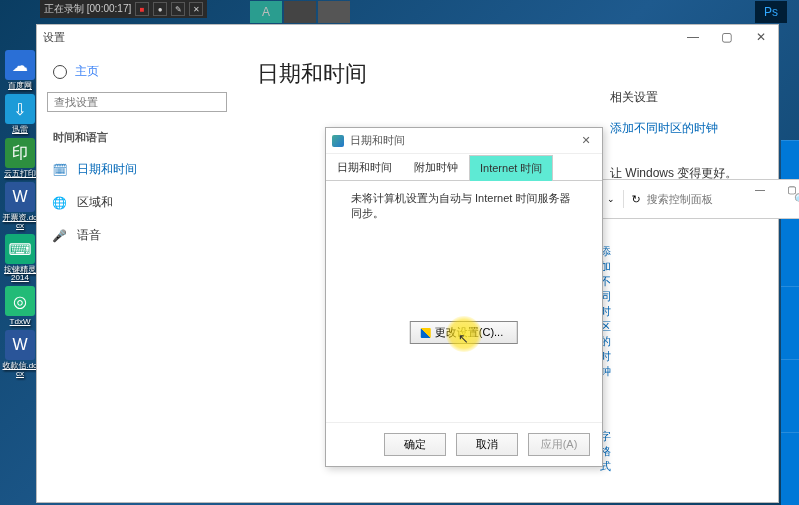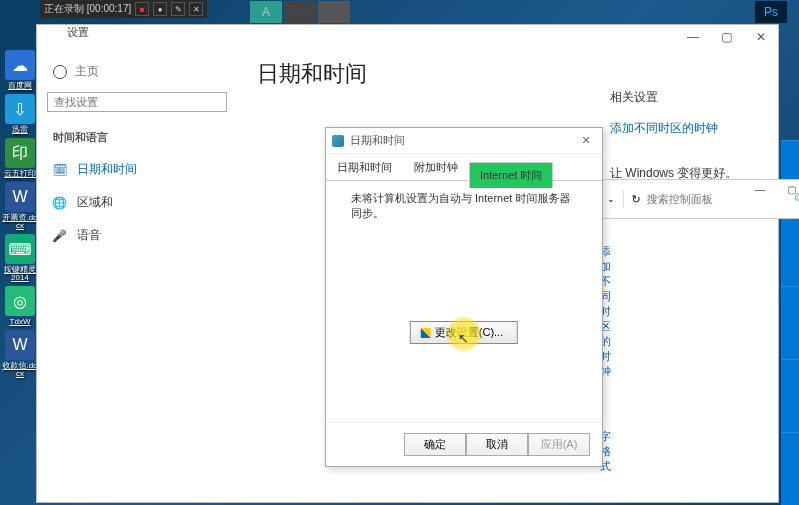--- a/index.html
+++ b/index.html
@@ -19,27 +19,27 @@
 
 .taskicons { position: absolute; top: 0; left: 0; right: 0; height: 24px; display: flex; align-items: center; gap: 2px; padding-left: 250px; }
 .taskicons .ti { width: 32px; height: 22px; background: #333; display:flex;align-items:center;justify-content:center;font-size:12px;color:#bbb; }
 
 
 .winedge { position: absolute; right: 0; top: 140px; bottom: 0; width: 18px; background: #0078d7; display: flex; flex-direction: column; }
 .winedge div { flex: 1; border-top: 1px solid rgba(255,255,255,0.15); }
 
 
 .settings { position: absolute; left: 36px; top: 24px; right: 20px; bottom: 2px; background: #fff; border: 1px solid #bbb; display: flex; flex-direction: column; }
-.settings-titlebar { height: 24px; display: flex; align-items: flex-start; justify-content: space-between; font-size: 11px; padding-left: 6px; color: #444; margin-left: 24px; }
+.settings-titlebar { height: 24px; display: flex; align-items: center; justify-content: space-between; font-size: 11px; padding-left: 6px; color: #444; }
 .winbtns { display: flex; }
 .winbtn { width: 34px; height: 24px; display: flex; align-items: center; justify-content: center; font-size: 12px; color: #555; cursor: pointer; }
 
 .settings-body { flex: 1; display: flex; position: relative; }
 .settings-left { width: 200px; padding: 8px 0; }
-.home-row { display: flex; align-items: center; gap: 8px; padding: 6px 16px; font-size: 12px; color: #737373; }
+.home-row { display: flex; align-items: center; gap: 8px; padding: 6px 16px; font-size: 12px; color: #3b82f6; }
 .gear { width: 14px; height: 14px; border: 1.5px solid #444; border-radius: 50%; position: relative; }
 .searchbox { margin: 6px 10px 12px; }
 .searchbox input { width: 100%; height: 20px; border: 1px solid #aaa; padding: 0 6px; font-size: 11px; }
 .side-section { font-size: 11px; color: #555; padding: 6px 16px 8px; font-weight: bold; }
 .side-item { display: flex; align-items: center; gap: 10px; padding: 8px 16px; font-size: 12px; color: #333; cursor: pointer; }
 .side-item.active { color: #0067b8; }
 .side-icon { width: 14px; height: 14px; display:flex;align-items:center;justify-content:center;font-size:12px; }
 
 .settings-main { flex: 1; padding: 10px 20px 20px 0; position: relative; }
 .page-title { font-size: 22px; font-weight: 300; color: #222; margin: 0 0 20px 20px; }
@@ -60,27 +60,27 @@
 .cp-links div { margin-bottom: 50px; }
 
 
 .dialog { position: absolute; left: 88px; top: 78px; width: 278px; height: 340px; background: #fff; border: 1px solid #aaa; box-shadow: 2px 2px 8px rgba(0,0,0,0.2); display: flex; flex-direction: column; z-index: 100; }
 .dialog-title { height: 26px; display: flex; align-items: center; justify-content: space-between; padding: 0 6px; font-size: 11px; color: #555; border-bottom: 1px solid #eee; }
 .dialog-title .left { display: flex; align-items: center; gap: 6px; }
 .tiny-icon { width: 12px; height: 12px; background: linear-gradient(135deg,#4a9,#27c); border-radius: 2px; }
 .dialogx { width: 20px; height: 20px; display: flex; align-items: center; justify-content: center; cursor: pointer; color: #666; }
 .tabs { display: flex; border-bottom: 1px solid #ccc; font-size: 11px; }
 .tab { padding: 5px 10px; border: 1px solid transparent; border-bottom: none; cursor: pointer; color: #333; }
-.tab.active { border-color: #ccc; background: #22c55e; position: relative; top: 8px; }
+.tab.active { border-color: #ccc; background: #5eead4; position: relative; top: 1px; }
 .dialog-body { flex: 1; padding: 10px 25px; font-size: 11px; color: #333; position: relative; }
 .change-btn { position: absolute; left: 50%; transform: translateX(-50%); top: 140px; padding: 3px 14px 3px 10px; font-size: 11px; border: 1px solid #888; background: linear-gradient(#fafafa,#e8e8e8); cursor: pointer; display: flex; align-items: center; gap: 4px; }
 .shield { width: 10px; height: 10px; background: linear-gradient(45deg,#06c 50%,#fc0 50%); border-radius: 1px; }
 .highlight { position: absolute; left: 50%; top: 135px; transform: translateX(-50%); width: 36px; height: 36px; border-radius: 50%; background: radial-gradient(circle, rgba(255,235,50,0.9) 0%, rgba(255,220,0,0.55) 55%, rgba(255,220,0,0) 75%); pointer-events: none; z-index: 2; }
 .cursor { position: absolute; left: 50%; top: 150px; transform: translateX(-6px); font-size: 13px; z-index: 3; pointer-events: none; }
-.dialog-footer { display: flex; justify-content: flex-end; padding: 10px 12px; border-top: 1px solid #eee; }
+.dialog-footer { display: flex; justify-content: flex-end; gap: 10px; padding: 10px 12px; border-top: 1px solid #eee; }
 .dbtn { min-width: 62px; padding: 3px 8px; font-size: 11px; border: 1px solid #aaa; background: linear-gradient(#fafafa,#eee); cursor: pointer; }
 .dbtn[disabled] { color: #999; }
 
 </style>
 </head>
 <body>
 
 <div class="desktop">
 
   <div class="recbar">

